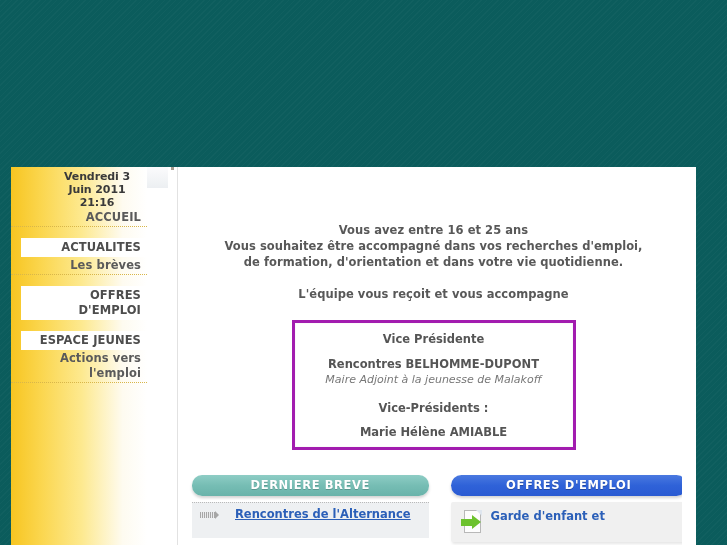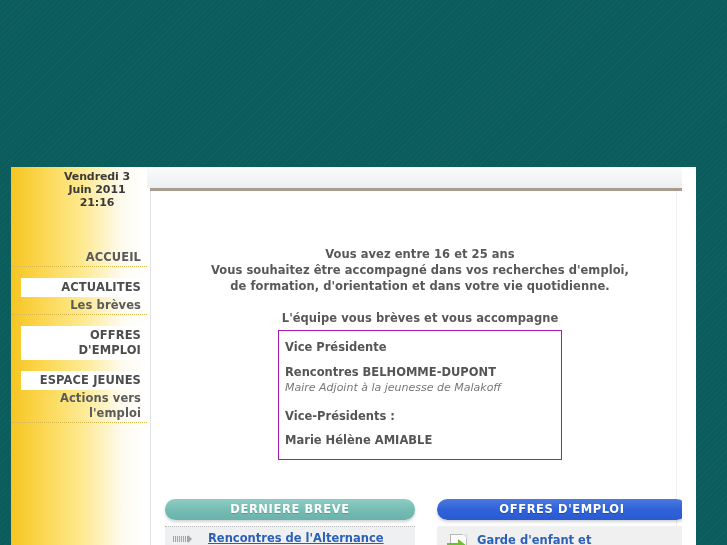--- a/index.html
+++ b/index.html
@@ -69,30 +69,30 @@
   .side-item {
     font-size: 11.5px;
     font-weight: bold;
     color: #5a5a5a;
     text-align: right;
     padding: 1px 6px 1px 4px;
     line-height: 15px;
     border-bottom: 1px dotted #d8b64a;
     letter-spacing: 0.1px;
   }
-  .side-item.accueil { border-bottom: 1px dotted #d8b64a; margin-top: 40px; }
+  .side-item.accueil { border-bottom: 1px dotted #d8b64a; }
 
   
   #content-col {
     flex: 1 1 auto;
     background: #ffffff;
     position: relative;
     border-right: 7px solid #ffffff;
     display: flex;
-    flex-direction: column;
+    flex-direction: row;
     min-width: 0;
   }
   #content-topband {
     height: 21px;
     background: linear-gradient(to bottom, #fbfbfc 0%, #f2f4f6 60%, #eceff2 100%);
     flex: 0 0 21px;
     position: relative;
   }
   #content-rule {
     height: 3px;
@@ -122,28 +122,28 @@
     color: #585858;
     font-size: 11.5px;
     font-weight: bold;
     line-height: 16px;
     padding-top: 55px;
     letter-spacing: 0.05px;
   }
   .intro .blk2 { margin-top: 16px; }
 
   .officers-box {
-    margin: 4px auto 0 auto;
+    margin: 18px auto 0 auto;
     width: 284px;
-    border: 1px solid #a21caf;
+    border: 3px solid #a21caf;
     background: #ffffff;
     padding: 8px 6px 0 6px;
     height: 130px;
     overflow: hidden;
-    text-align: left;
+    text-align: center;
     color: #555555;
     box-shadow: 0 0 0 1px #fafafa inset;
   }
   .officers-box .role {
     font-size: 11.5px;
     font-weight: bold;
     line-height: 16px;
     margin-bottom: 10px;
   }
   .officers-box .pname {
@@ -328,21 +328,21 @@
     <div id="content-topband"></div>
     <div id="content-rule"></div>
 
     <div id="content-body">
       <div id="content-inner-border"></div>
 
       <div class="intro">
         <div>Vous avez entre 16 et 25 ans</div>
         <div>Vous souhaitez être accompagné dans vos recherches d'emploi,</div>
         <div>de formation, d'orientation et dans votre vie quotidienne.</div>
-        <div class="blk2">L'équipe vous brèves et vous accompagne</div>
+        <div class="blk2">L'équipe vous reçoit et vous accompagne</div>
       </div>
 
       <div class="officers-box">
         <div class="role">Vice Présidente</div>
         <div class="pname">Rencontres BELHOMME-DUPONT</div>
         <div class="ptitle">Maire Adjoint à la jeunesse de Malakoff</div>
         <div class="role2">Vice-Présidents :</div>
         <div class="pname-cut">Marie Hélène AMIABLE</div>
       </div>
 

